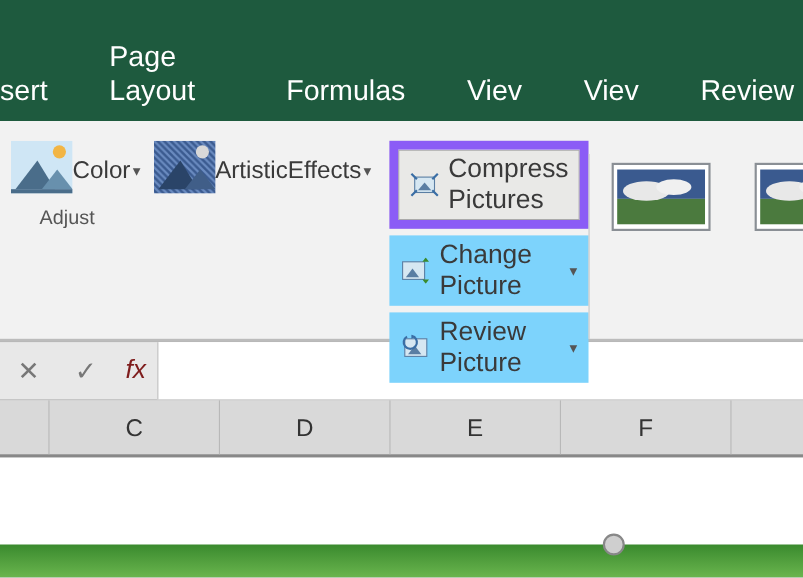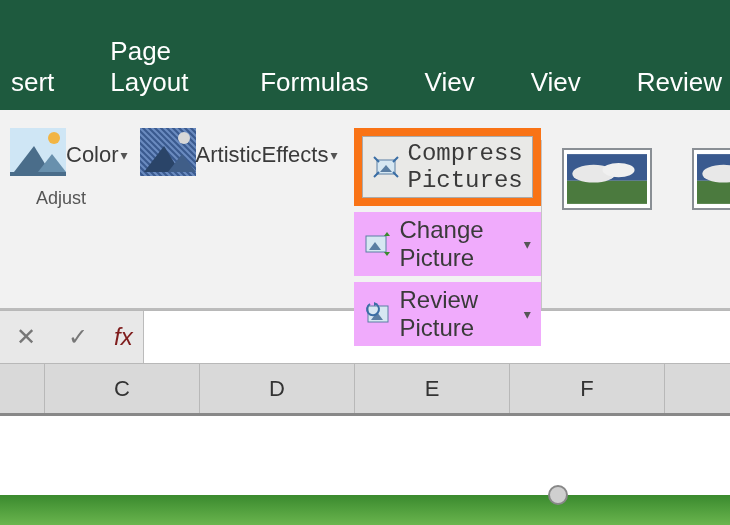--- a/index.html
+++ b/index.html
@@ -15,21 +15,21 @@
     background: #1e5a3e;
     height: 110px;
     display: flex;
     align-items: flex-end;
     padding: 0 0 12px 0;
     gap: 40px;
     color: #fff;
     font-size: 26px;
   }
   .tab { padding: 0 8px; cursor: pointer; margin-top: 45px; }
-  .tab:first-child { padding-left: 11px; }
+  .tab:first-child { padding-left: 0; }
   .ribbon {
     background: #f2f2f2;
     height: 200px;
     border-bottom: 2px solid #bcbcbc;
     position: relative;
     display: flex;
   }
   .group-adjust {
     padding: 16px 8px 8px 6px;
     display: flex;
@@ -56,28 +56,27 @@
     margin-top: 18px;
   }
   .small-cmd {
     display: flex;
     align-items: center;
     gap: 8px;
     font-size: 24px;
     color: #3a3a3a;
     padding: 4px 10px;
     cursor: pointer;
-    background: #f0abfc;
+    background: #7dd3fc;
   }
   .small-cmd .sico { width: 28px; height: 24px; flex-shrink: 0; }
   .highlight-box {
-    border: 8px solid #f97316;
+    border: 8px solid #8b5cf6;
     background: #e9e9e7;
     box-shadow: 0 0 0 1px #aaa inset;
-    font-family: Liberation Mono, monospace;
   }
   .styles-preview {
     margin-left: auto;
     margin-top: 30px;
     margin-right: 4px;
     display: flex;
     gap: 40px;
     padding: 8px 20px 8px 20px;
     border-left: 1px solid #c5c5c5;
     align-items: flex-start;

